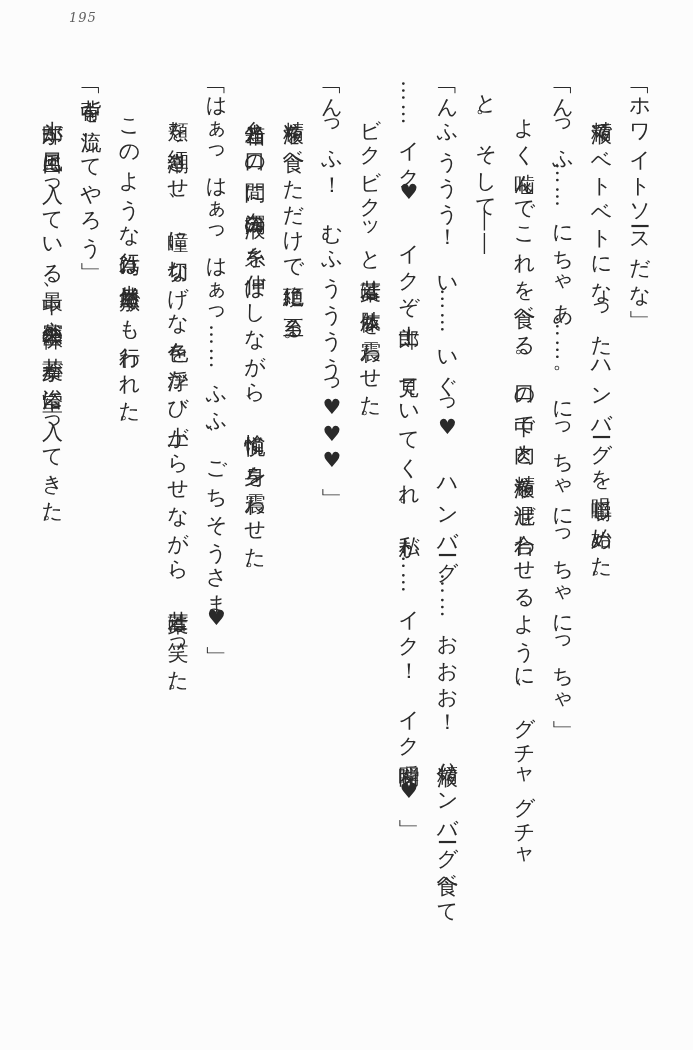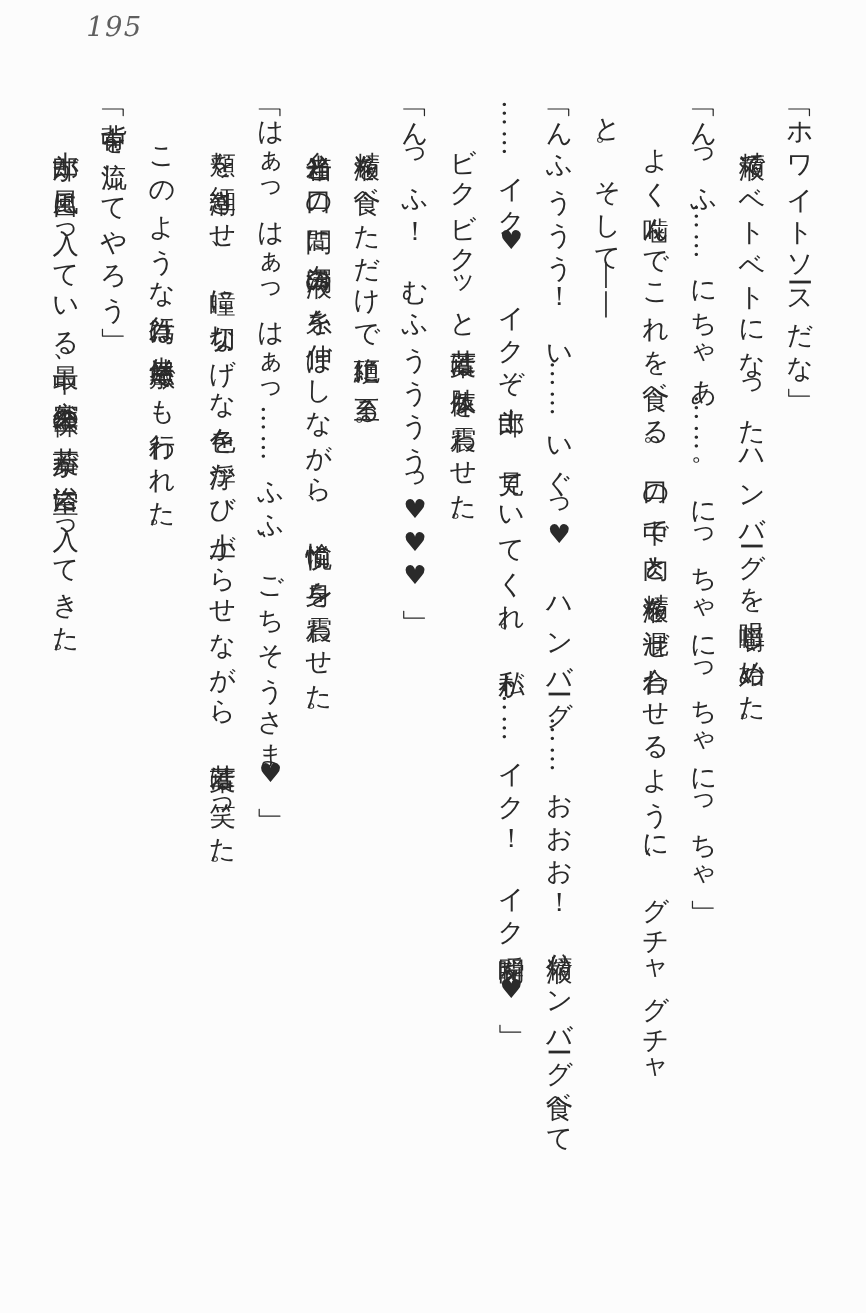--- a/index.html
+++ b/index.html
@@ -12,21 +12,21 @@
     width: 693px;
     height: 1050px;
     background: #fcfcfc;
     overflow: hidden;
     font-family: "DejaVu Serif", "Liberation Serif", serif;
   }
   .page-number {
     position: absolute;
     top: 10px;
     left: 69px;
-    font-size: 22px;
+    font-size: 13px;
     font-style: italic;
     color: #5f5f5f;
     letter-spacing: 1px;
     font-family: "DejaVu Serif", "Liberation Serif", serif;
   }
   .text-block {
     position: absolute;
     top: 80px;
     right: 34px;
     width: 628px;

